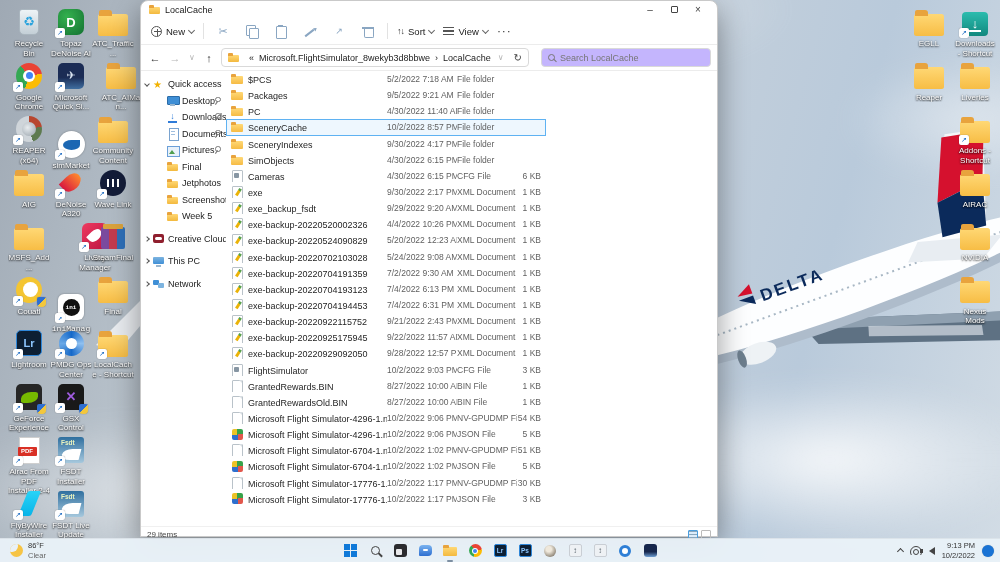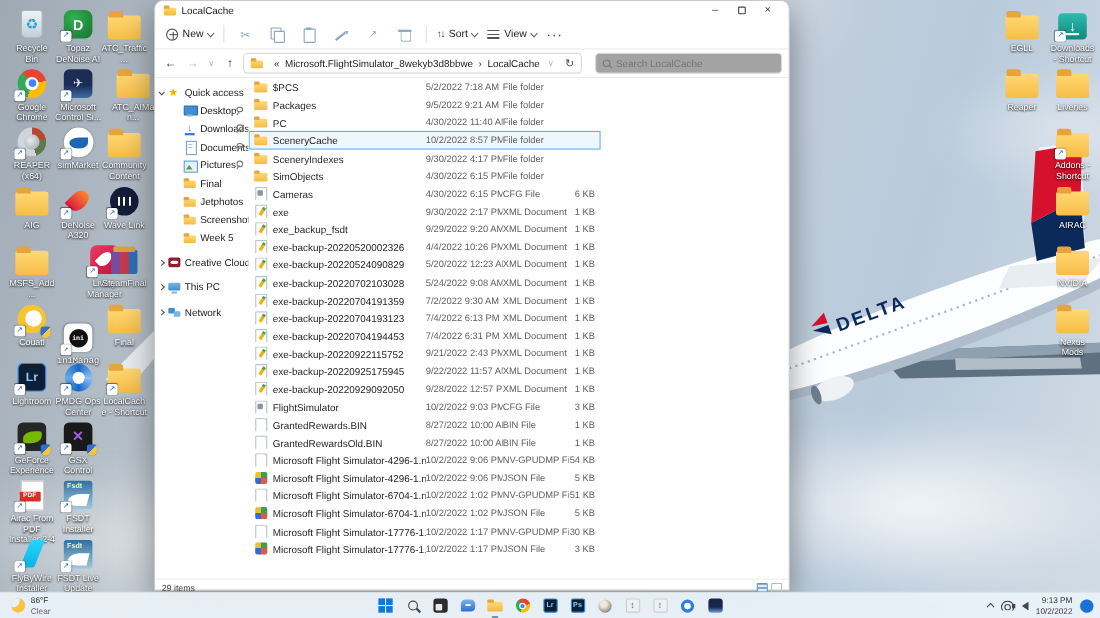--- a/index.html
+++ b/index.html
@@ -101,21 +101,21 @@
   .more{font-size:12px;letter-spacing:1px;color:#333}
 
   .navbar{height:26px;display:flex;align-items:center;padding:0 6px;gap:4px;border-bottom:1px solid #ececec}
   .nav-btn{width:16px;height:16px;display:flex;align-items:center;justify-content:center;font-size:11px;color:#333}
   .nav-btn.dis{color:#b5b5b5}
   .nav-btn.small{font-size:8px;width:10px}
   .crumbbar{flex:none;width:308px;height:19px;border:1px solid #d9d9d9;border-radius:4px;display:flex;align-items:center;padding:0 6px;gap:5px;background:#fff}
   .crumb-text{white-space:nowrap;overflow:hidden;font-size:9px;color:#222;display:flex;gap:5px;align-items:center}
   .crumb-right{margin-left:auto;display:flex;align-items:center;gap:8px;color:#555}
   .refresh{font-size:10px;color:#444}
-  .searchbox{margin-left:8px;flex:1;height:19px;border:1px solid #d9d9d9;border-radius:4px;display:flex;align-items:center;padding:0 6px;gap:5px;background:#a3a3a3}
+  .searchbox{margin-left:8px;flex:1;height:19px;border:1px solid #d9d9d9;border-radius:4px;display:flex;align-items:center;padding:0 6px;gap:5px;background:#c4b5fd}
   .mag{width:7px;height:7px;border:1.2px solid #777;border-radius:50%;position:relative;flex:none}
   .mag::after{content:"";position:absolute;width:4px;height:1.2px;background:#777;transform:rotate(45deg);right:-3px;bottom:-1px}
   .searchbox input{border:none;outline:none;font-size:9px;width:100%;font-family:"Liberation Sans",sans-serif;color:#333;background:transparent}
   .searchbox input::placeholder{color:#767676}
 
   .body{display:flex;height:455px}
   .sidebar{width:85px;flex:none;padding-top:5px;font-size:9px;color:#222;overflow:hidden}
   .sb-row{height:16.5px;display:flex;align-items:center;position:relative;padding-left:4px;gap:4px}
   .sb-top{font-size:9px}
   .sb-child{padding-left:26px}
@@ -269,36 +269,36 @@
           <span class="ic-chrome"></span>
           <span class="badge-shortcut">↗</span>
         </div>
         <div class="desk-label">Google Chrome</div>
       </div>
       <div class="desk-item" style="left: 50px; top: 59.5px;">
         <div class="dicon">
           <span class="ic-msfs"></span>
           <span class="badge-shortcut">↗</span>
         </div>
-        <div class="desk-label">Microsoft Control Si...</div>
+        <div class="desk-label">Microsoft Quick Si...</div>
       </div>
       <div class="desk-item" style="left: 100px; top: 59.5px;">
         <div class="dicon">
           <span class="ic-folder"></span>
         </div>
         <div class="desk-label">ATC_AIMan...</div>
       </div>
       <div class="desk-item" style="left: 8px; top: 113px;">
         <div class="dicon">
           <span class="ic-reaper"></span>
           <span class="badge-shortcut">↗</span>
         </div>
         <div class="desk-label">REAPER (x64)</div>
       </div>
-      <div class="desk-item" style="left: 50px; top: 113px;">
+      <div class="desk-item" style="left: 50px; top: 128px;">
         <div class="dicon">
           <span class="ic-simmarket"></span>
           <span class="badge-shortcut">↗</span>
         </div>
         <div class="desk-label">simMarket</div>
       </div>
       <div class="desk-item" style="left: 92px; top: 113px;">
         <div class="dicon">
           <span class="ic-folder"></span>
         </div>

